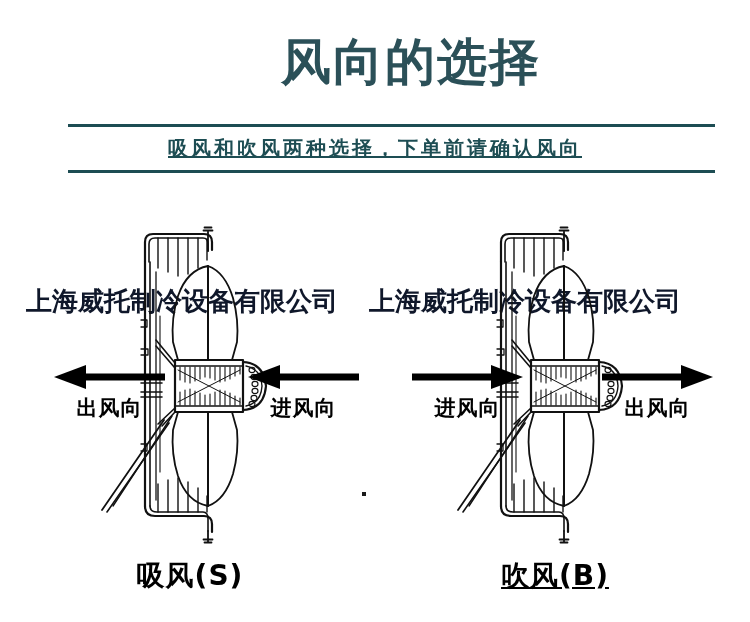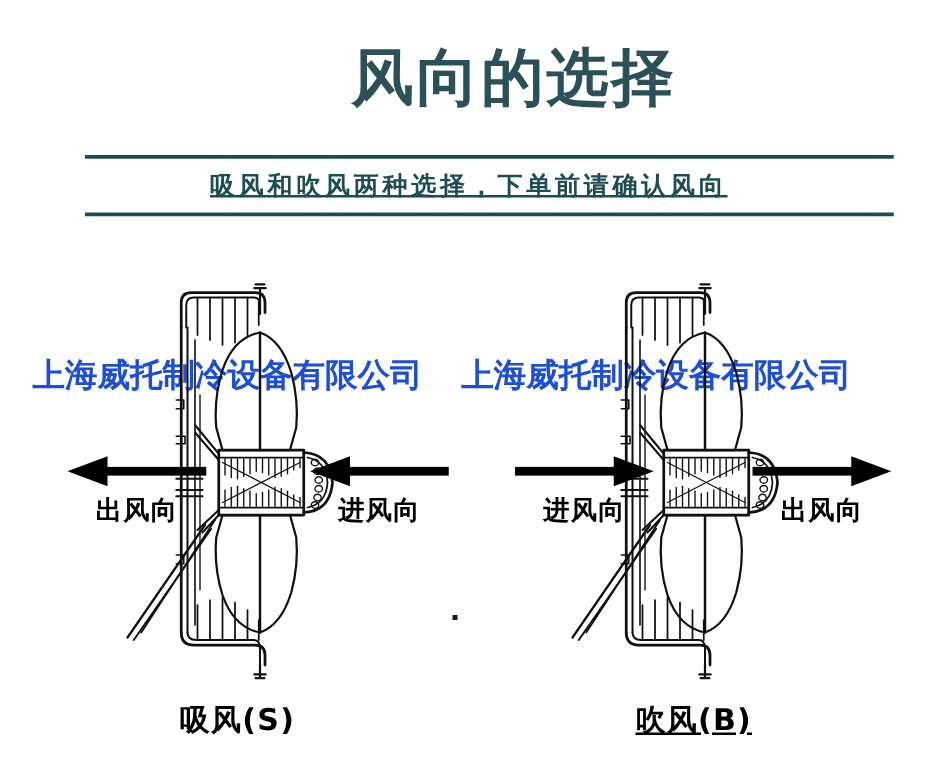--- a/index.html
+++ b/index.html
@@ -55,21 +55,21 @@
     text-decoration: underline;
   }
 
   
   .watermark {
     position: absolute;
     top: 286px;
     font-size: 26px;
     line-height: 30px;
     font-weight: 700;
-    color: #1d4ed8;
+    color: #0f172a;
     white-space: nowrap;
     letter-spacing: 0px;
     user-select: none;
   }
   #watermark-left  { left: 26px; }
   #watermark-right { left: 369px; }
 
   
   .panel {
     position: absolute;
@@ -119,21 +119,21 @@
   #arrow-left-inlet   { left: 246px; top: 363px; }
   #arrow-right-inlet  { left: 410px; top: 363px; }
   #arrow-right-outlet { left: 600px; top: 363px; }
 
   
   .caption {
     position: absolute;
     top: 557px;
     width: 270px;
     text-align: center;
-    font-size: 24px;
+    font-size: 28px;
     line-height: 38px;
     font-weight: 700;
     letter-spacing: 1px;
     color: #000000;
   }
   #caption-suction { left: 55px; }
   #caption-blow    { left: 420px; text-decoration: underline; }
 
   
   #center-dot {

